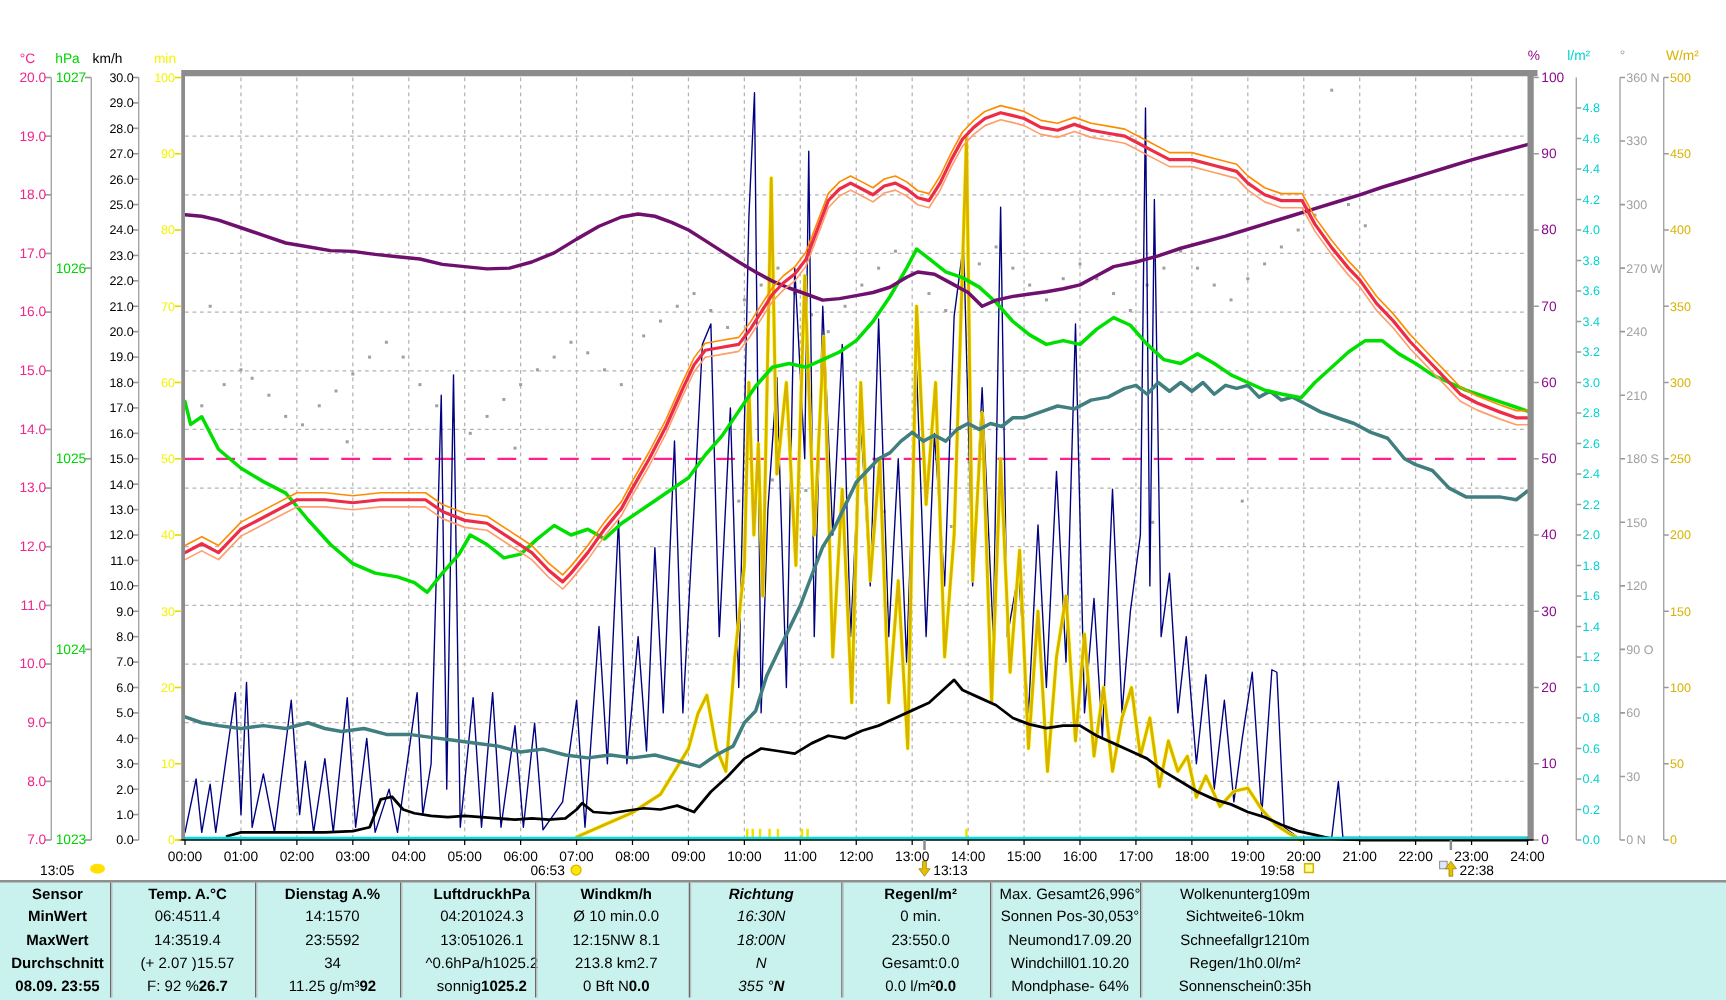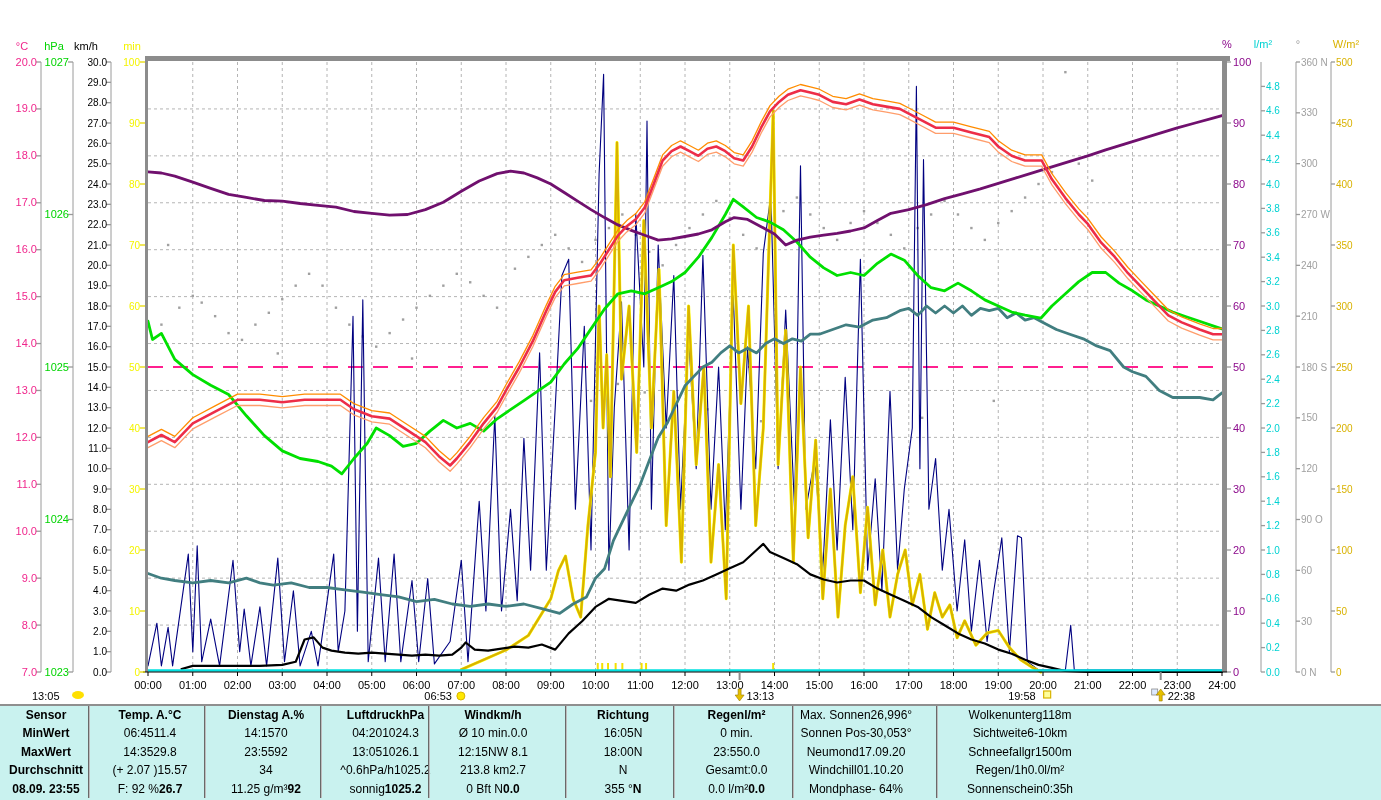--- a/index.html
+++ b/index.html
@@ -532,21 +532,21 @@
         <div class="trow">
           <span class="lab b">Temp. A.</span>
           <span class="val b">°C</span>
         </div>
         <div class="trow">
           <span class="lab">06:45</span>
           <span class="val">11.4</span>
         </div>
         <div class="trow">
           <span class="lab">14:35</span>
-          <span class="val">29.8</span>
+          <span class="val">19.4</span>
         </div>
         <div class="trow">
           <span class="lab">(+ 2.07 )</span>
           <span class="val">15.57</span>
         </div>
         <div class="trow">
           <span class="lab">F: 92 %</span>
           <span class="val b">26.7</span>
         </div>
       </div>
@@ -609,27 +609,27 @@
         </div>
         <div class="trow">
           <span class="lab">213.8 km</span>
           <span class="val">2.7</span>
         </div>
         <div class="trow">
           <span class="lab">0 Bft N</span>
           <span class="val b">0.0</span>
         </div>
       </div>
-      <div class="tcol sep" style="left: 565px; width: 108px;">
+      <div class="tcol sep" style="left: 551px; width: 108px; font-style: italic;">
         <div class="trow">
           <span class="lab b">Richtung</span>
           <span class="val b"></span>
         </div>
         <div class="trow">
-          <span class="lab">16:05</span>
+          <span class="lab">16:30</span>
           <span class="val">N</span>
         </div>
         <div class="trow">
           <span class="lab">18:00</span>
           <span class="val">N</span>
         </div>
         <div class="trow">
           <span class="lab"></span>
           <span class="val">N</span>
         </div>
@@ -655,52 +655,52 @@
           <span class="lab">Gesamt:</span>
           <span class="val">0.0</span>
         </div>
         <div class="trow">
           <span class="lab">0.0 l/m²</span>
           <span class="val b">0.0</span>
         </div>
       </div>
       <div class="tcol sep" style="left: 792px; width: 120px;">
         <div class="trow">
-          <span class="lab">Max. Sonnen</span>
+          <span class="lab">Max. Gesamt</span>
           <span class="val">26,996°</span>
         </div>
         <div class="trow">
           <span class="lab">Sonnen Pos</span>
           <span class="val">-30,053°</span>
         </div>
         <div class="trow">
           <span class="lab">Neumond</span>
           <span class="val">17.09.20</span>
         </div>
         <div class="trow">
           <span class="lab">Windchill</span>
           <span class="val">01.10.20</span>
         </div>
         <div class="trow">
           <span class="lab">Mondphase</span>
           <span class="val">- 64%</span>
         </div>
       </div>
-      <div class="tcol sep" style="left: 936px; width: 160px;">
+      <div class="tcol sep" style="left: 912px; width: 160px;">
         <div class="trow">
           <span class="lab">Wolkenunterg</span>
-          <span class="val">118m</span>
+          <span class="val">109m</span>
         </div>
         <div class="trow">
           <span class="lab">Sichtweite</span>
           <span class="val">6-10km</span>
         </div>
         <div class="trow">
           <span class="lab">Schneefallgr</span>
-          <span class="val">1500m</span>
+          <span class="val">1210m</span>
         </div>
         <div class="trow">
           <span class="lab">Regen/1h</span>
           <span class="val">0.0l/m²</span>
         </div>
         <div class="trow">
           <span class="lab">Sonnenschein</span>
           <span class="val">0:35h</span>
         </div>
       </div>

